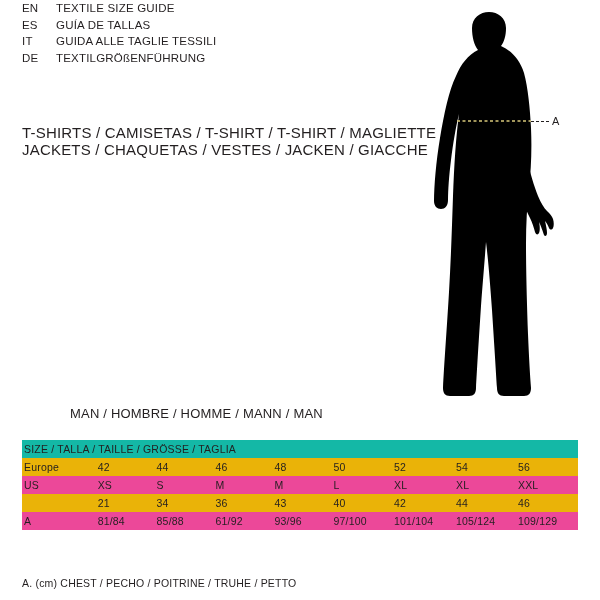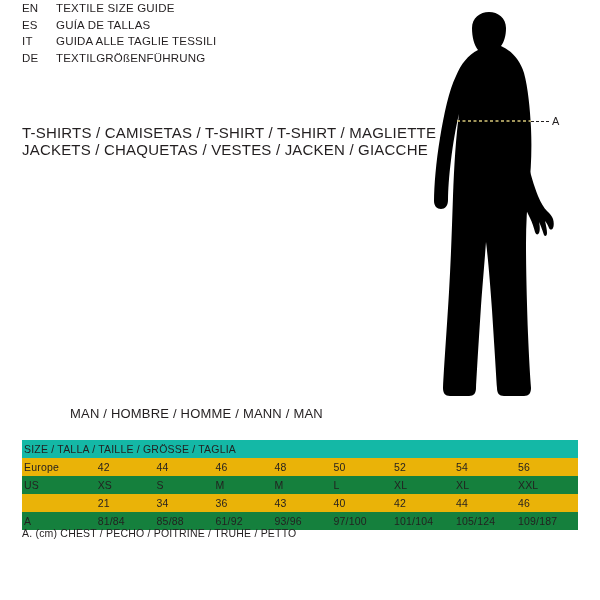--- a/index.html
+++ b/index.html
@@ -109,35 +109,35 @@
   .size-table tr.head td {
     background: #14b8a6;
     font-size: 10.5px;
     padding-left: 2px;
     margin-top: 16px;
   }
   .size-table tr.shade td {
     background: #eab308;
   }
   .size-table tr.plain td {
-    background: #15803d;
+    background: #ec4899;
   }
   .size-table td.c0 {
     width: 84px;
     padding-left: 2px;
   }
   .size-table td.cell {
     width: 67px;
     padding-left: 2px;
   }
 
   .footnote {
     position: absolute;
     left: 22px;
-    top: 527px;
+    top: 577px;
     font-size: 10.5px;
     letter-spacing: 0.2px;
     color: #231f20;
   }
 </style>
 </head>
 <body>
 
 <div class="page">
 
@@ -267,20 +267,20 @@
       </tr>
       <tr class="plain">
         <td class="c0">A</td>
         <td class="cell">81/84</td>
         <td class="cell">85/88</td>
         <td class="cell">61/92</td>
         <td class="cell">93/96</td>
         <td class="cell">97/100</td>
         <td class="cell">101/104</td>
         <td class="cell">105/124</td>
-        <td class="cell">109/187</td>
+        <td class="cell">109/129</td>
       </tr>
     </tbody>
   </table>
 
   <div class="footnote">A. (cm) CHEST / PECHO / POITRINE / TRUHE / PETTO</div>
 
 </div>
 
 </body></html>

